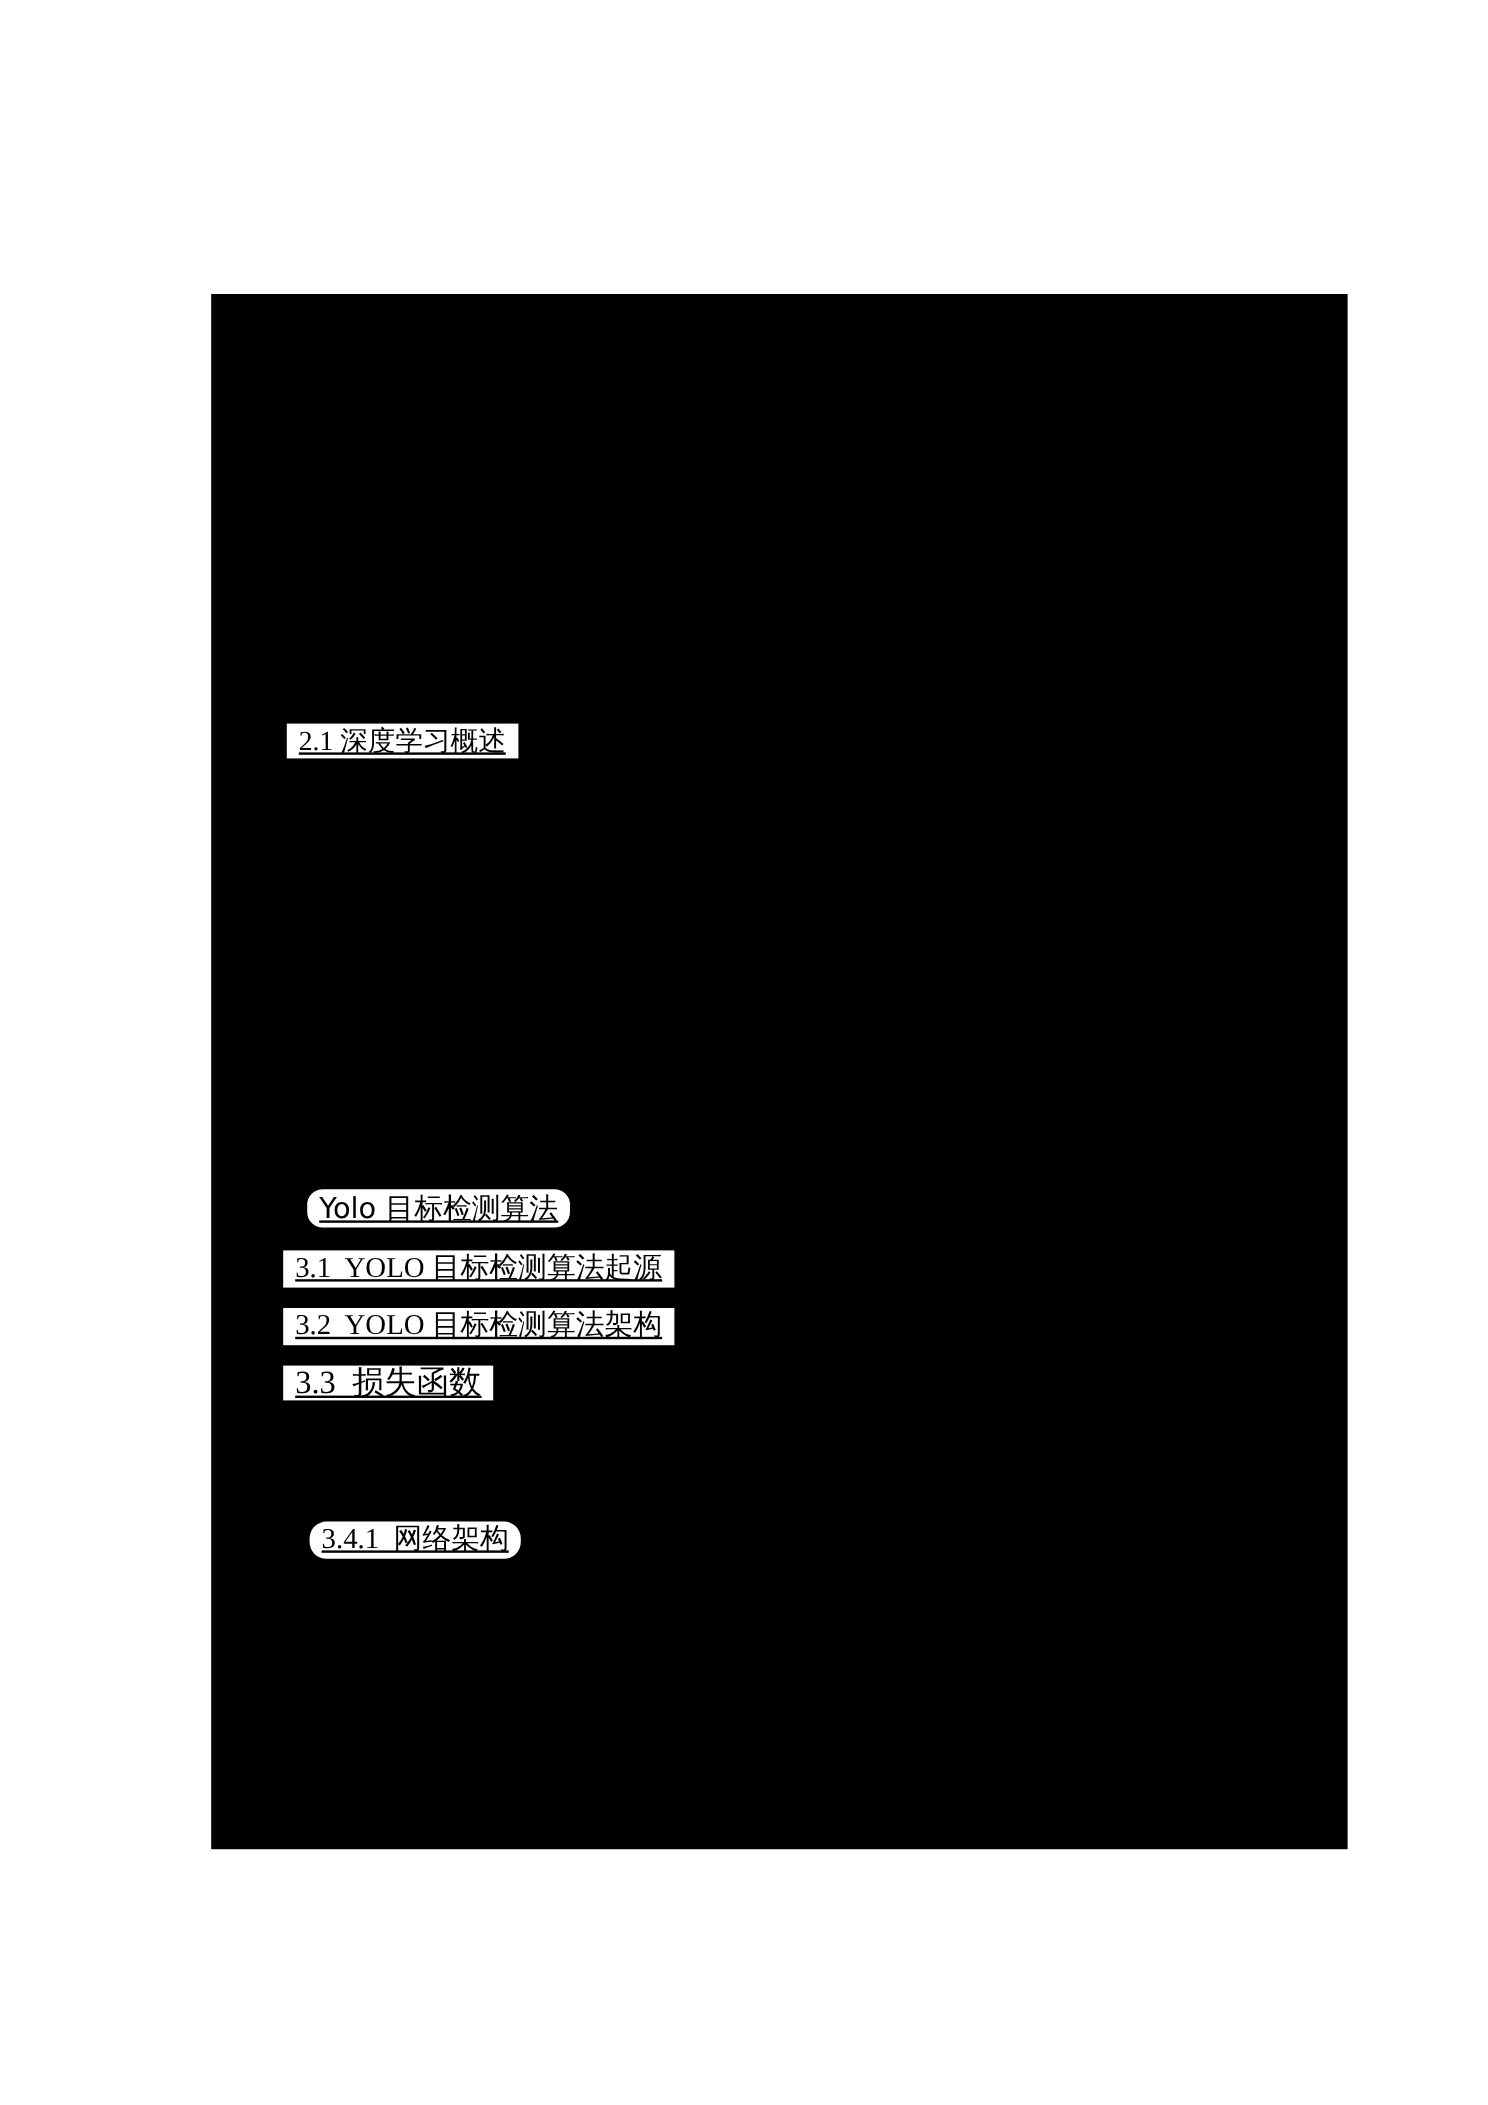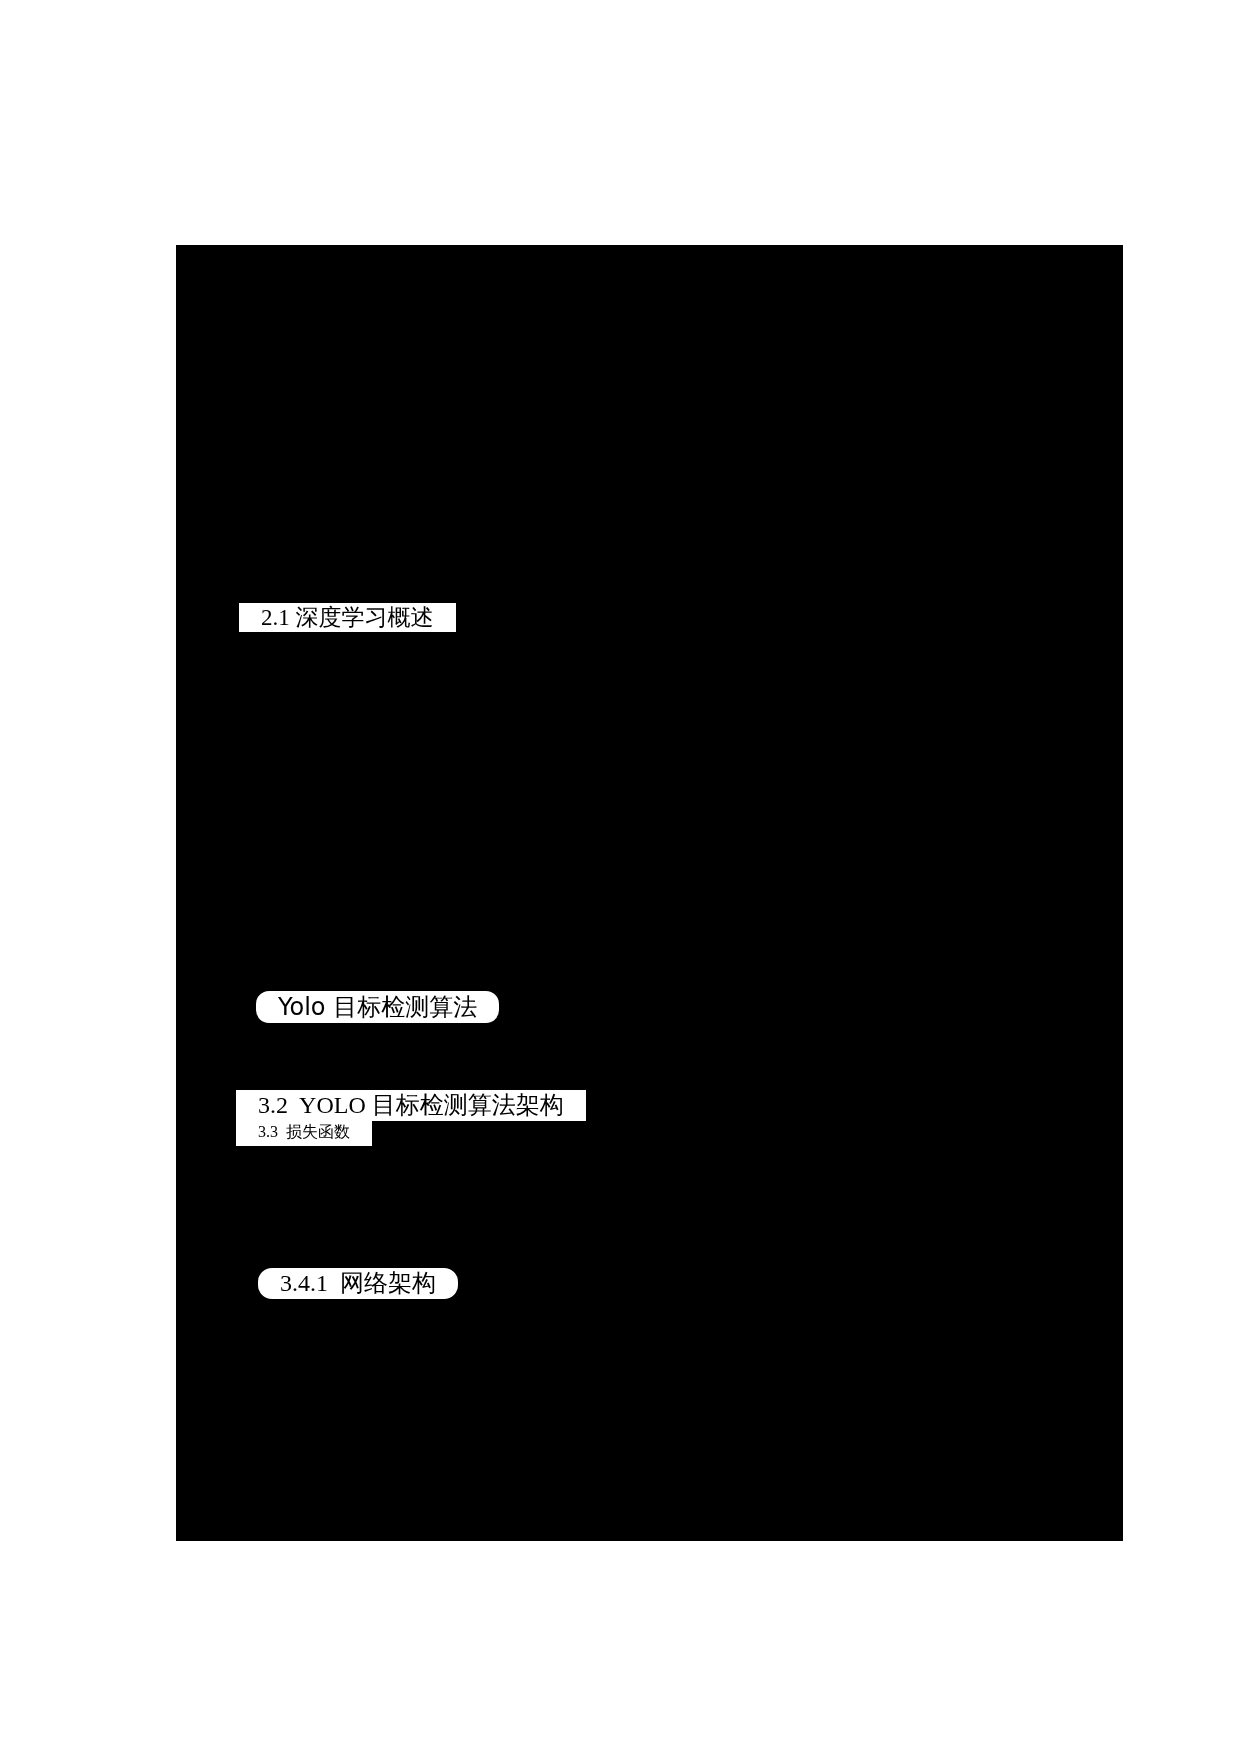--- a/index.html
+++ b/index.html
@@ -22,46 +22,48 @@
     width: 947px;
     height: 1296px;
     background: #000000;
   }
   .heading {
     position: absolute;
     display: inline-block;
     background: #ffffff;
     color: #000000;
     white-space: pre;
-    padding: 0 22px;
+    padding: 0 10px;
     box-sizing: border-box;
+    text-decoration: underline;
   }
   .heading.serif {
     font-family: "Liberation Serif", "DejaVu Serif", serif;
   }
   .heading.sans {
     font-family: "DejaVu Sans", "Liberation Sans", sans-serif;
     border-radius: 13px;
   }
   .h-2-1   { left: 63px;  top: 358px;  font-size: 23px; line-height: 29px; min-height: 29px; }
   .h-yolo  { left: 80px;  top: 746px;  font-size: 24px; line-height: 32px; min-height: 32px; }
   .h-3-1   { left: 60px;  top: 797px;  font-size: 24px; line-height: 31px; min-height: 31px; }
   .h-3-2   { left: 60px;  top: 845px;  font-size: 24px; line-height: 31px; min-height: 31px; }
-  .h-3-3   { left: 60px;  top: 872px;  font-size: 16px; line-height: 29px; min-height: 29px; }
+  .h-3-3   { left: 60px;  top: 893px;  font-size: 27px; line-height: 29px; min-height: 29px; }
   .h-3-4-1 { left: 82px;  top: 1023px; font-size: 24px; line-height: 31px; min-height: 31px; border-radius: 14px; }
 </style>
 </head>
 <body>
 
 <div class="document-page">
 
   <div class="heading serif h-2-1">2.1 深度学习概述</div>
 
   <div class="heading sans h-yolo">Yolo 目标检测算法</div>
 
+  <div class="heading serif h-3-1">3.1  YOLO 目标检测算法起源</div>
 
   <div class="heading serif h-3-2">3.2  YOLO 目标检测算法架构</div>
 
   <div class="heading serif h-3-3">3.3  损失函数</div>
 
   <div class="heading serif h-3-4-1">3.4.1  网络架构</div>
 
 </div>
 
 </body></html>

